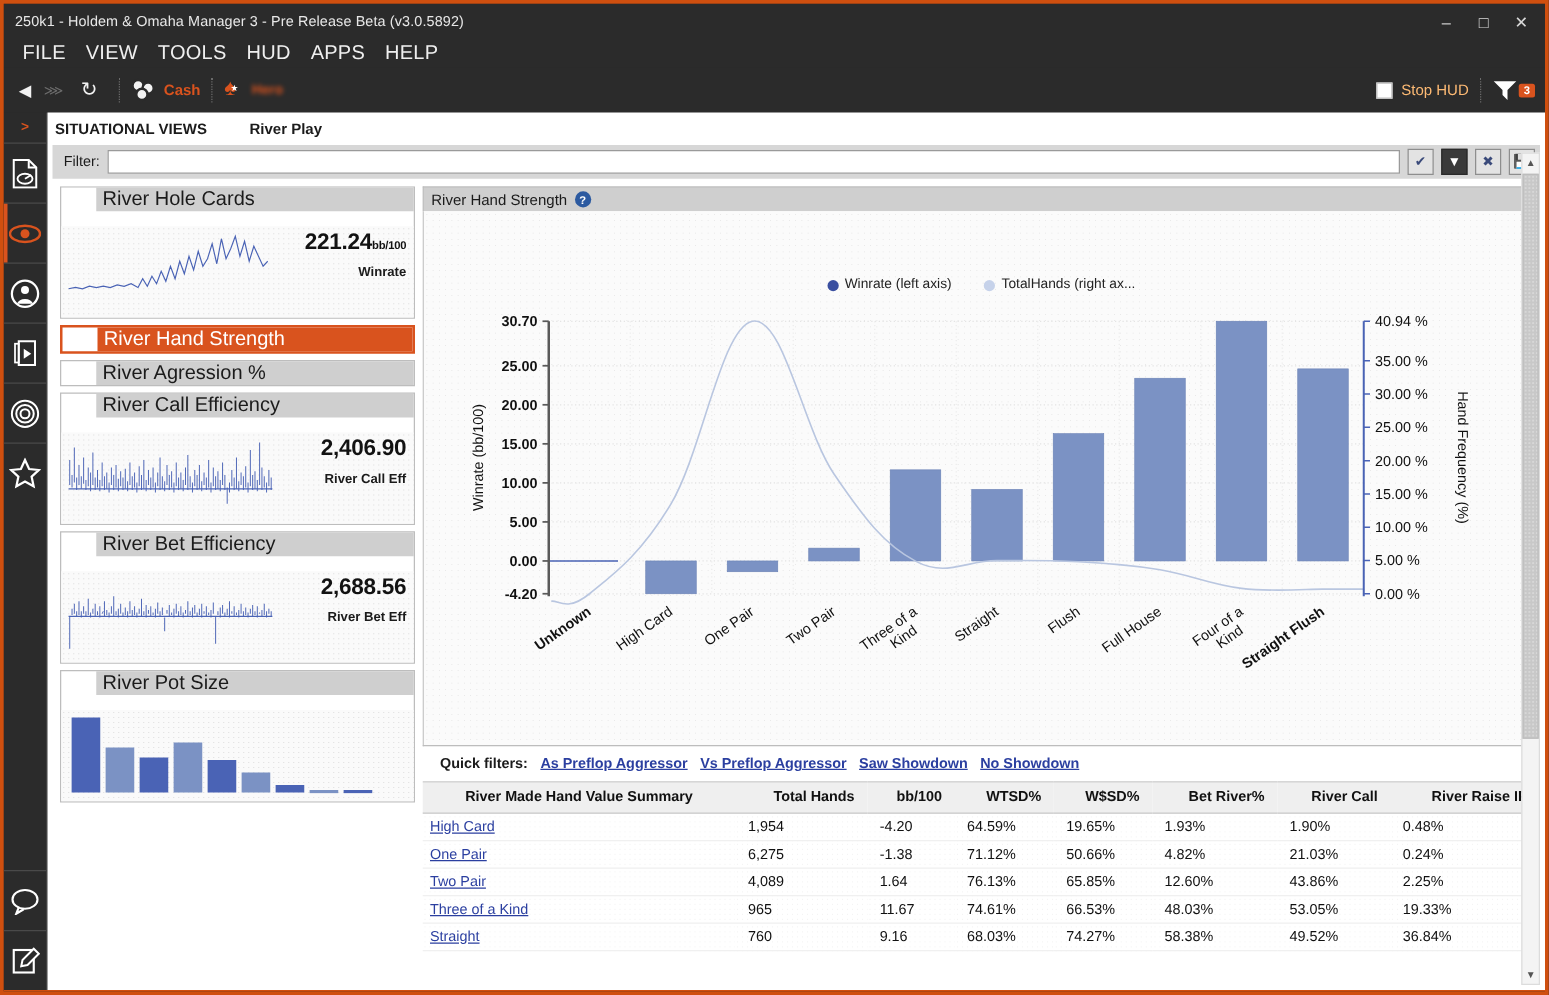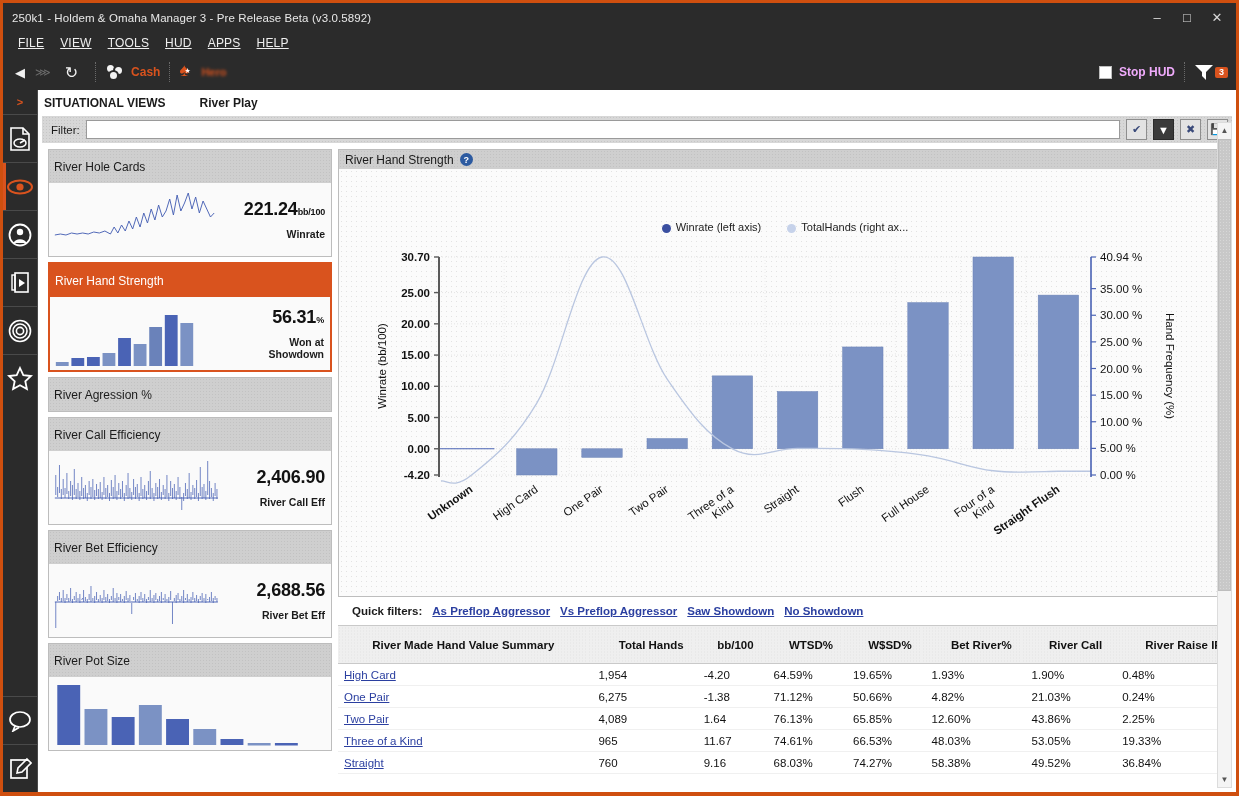--- a/index.html
+++ b/index.html
@@ -35,21 +35,21 @@
     color: #d8d8d8; font-size: 13px; line-height: 1;
   }
 
   
   .menubar {
     height: 22px; display: flex; align-items: center;
     padding-left: 7px; gap: 0px;
     background: #2b2b2b;
   }
   .menuitem {
-    color: #efefef; font-size: 12px; padding: 2px 8px; letter-spacing: .2px; text-decoration: underline;
+    color: #efefef; font-size: 16px; padding: 2px 8px; letter-spacing: .2px;
   }
 
   
   .toolbar {
     height: 36px; background: #2b2b2b;
     display: flex; align-items: center;
     padding: 0 6px 0 6px;
     position: relative;
   }
   .tb-back { color: #f2f2f2; font-size: 13px; padding: 0 6px; }
@@ -67,21 +67,21 @@
   .spade { display:inline-block; width:16px; height:16px; position:relative; }
   .spade:before{
     content:"\2660"; color:#d9531e; font-size:18px; line-height:14px; position:absolute; left:0; top:-1px;
   }
   .spade em {
     position:absolute; left:5px; top:3px; color:#fff; font-size:7px; font-style:normal; z-index:2;
   }
   .tb-right { position: absolute; right: 8px; top: 0; height: 36px; display: flex; align-items: center; gap: 0; }
   .stophud { display: flex; align-items: center; gap: 7px; }
   .chk { width: 13px; height: 13px; background: #fff; border: 1px solid #bdbdbd; display:block; }
-  .stophud span { color: #f0abfc; font-weight: bold; font-size: 12px; }
+  .stophud span { color: #fdba74; font-weight: normal; font-size: 12px; }
   .funnel { position: relative; width: 34px; height: 20px; }
   .funnel svg { position:absolute; left:0; top:0; }
   .badge {
     position:absolute; right:0; top:5px; background:#d9531e; color:#fff;
     font-size:9px; font-weight:bold; border-radius:2px; padding:1px 4px; line-height:1;
   }
 
   
   .body { display: flex; height: 702px; }
 
@@ -144,33 +144,34 @@
   
   .leftcol {
     width: 300px; flex: 0 0 300px;
     padding: 0 6px 0 10px;
     display: flex; flex-direction: column; gap: 5px;
     overflow: hidden;
   }
   .card { border: 1px solid #bdbdbd; background: #fff; }
   .card.active { border: 2px solid #d9531e; }
   .card-head {
-    height: 33px; background: #cfcfcf;
+    height: 19px; background: #cfcfcf;
     background-image: radial-gradient(#c2c2c2 .5px, transparent .5px);
     background-size: 3px 3px;
     display:flex; align-items:center; padding-left:5px;
-    font-size: 12px; color:#1b1b1b;
+    font-size: 16px; color:#1b1b1b;margin-left:28px;
   }
   .card.active .card-head { background: #d9531e; color: #fff; background-image:none; }
   .card-body {
-    height: 73px; display:flex; align-items:center;
+    height: 73px; display:flex; align-items:flex-start;
     background: #fafafa;
     background-image: radial-gradient(#dcdcdc .5px, transparent .5px);
     background-size: 4px 4px;
     padding: 2px 6px 2px 4px;
+    margin-top: 12px;
   }
   .spark { flex: 1 1 auto; height: 66px; }
   .card-stat { text-align: right; padding-left: 6px; min-width: 96px; }
   .card-stat .big { font-size: 18px; font-weight: bold; color:#121212; letter-spacing:-.2px; }
   .card-stat .big sub { font-size: 9px; font-weight: bold; vertical-align: baseline; }
   .card-stat .sub { font-size: 10.5px; font-weight: bold; color:#1b1b1b; margin-top: 8px; }
 
   
   .mainpane {
     flex: 1 1 auto; margin-right: 4px;
@@ -214,21 +215,21 @@
 
   table.grid {
     width: 100%; border-collapse: collapse; font-size: 11.5px;
     background: #fff;
   }
   table.grid thead th {
     background: #efefef;
     background-image: radial-gradient(#e3e3e3 .5px, transparent .5px);
     background-size: 3px 3px;
     border-top: 1px solid #c9c9c9; border-bottom: 1px solid #c9c9c9;
-    height: 38px; font-weight: bold; color:#111; padding: 0 10px;
+    height: 25px; font-weight: bold; color:#111; padding: 0 10px;
     text-align: right; white-space: nowrap;
   }
   table.grid thead th.first { text-align: center; }
   table.grid tbody td {
     height: 22px; padding: 0 10px; color:#111;
     border-bottom: 1px solid #f0f0f0;
     background-image: radial-gradient(#f2f2f2 .5px, transparent .5px);
     background-size: 4px 4px;
   }
   table.grid tbody td.first { text-align: left; padding-left: 6px; }
@@ -411,37 +412,20 @@
               </svg>
               <div class="card-stat">
                 <div class="big"><span>221.24</span><sub>bb/100</sub></div>
                 <div class="sub">Winrate</div>
               </div>
             </div>
           </div>
 
           <div class="card active">
             <div class="card-head">River Hand Strength</div>
-            <div class="card-body">
-              <svg class="spark" viewBox="0 0 190 66" preserveAspectRatio="none">
-                <rect x="2" y="61" width="14" height="4" fill="#7b92c4"></rect>
-                <rect x="19" y="57" width="14" height="8" fill="#4a63b5"></rect>
-                <rect x="36" y="56" width="14" height="9" fill="#4a63b5"></rect>
-                <rect x="53" y="52" width="14" height="13" fill="#7b92c4"></rect>
-                <rect x="70" y="37" width="14" height="28" fill="#4a63b5"></rect>
-                <rect x="87" y="43" width="14" height="22" fill="#7b92c4"></rect>
-                <rect x="104" y="26" width="14" height="39" fill="#6a82ba"></rect>
-                <rect x="121" y="14" width="14" height="51" fill="#4a63b5"></rect>
-                <rect x="138" y="22" width="14" height="43" fill="#7b92c4"></rect>
-              </svg>
-              <div class="card-stat">
-                <div class="big"><span>56.31</span><sub>%</sub></div>
-                <div class="sub">Won at Showdown</div>
-              </div>
-            </div>
           </div>
 
           <div class="card">
             <div class="card-head">River Agression %</div>
           </div>
 
           <div class="card">
             <div class="card-head">River Call Efficiency</div>
             <div class="card-body">
               <svg class="spark" viewBox="0 0 190 66" preserveAspectRatio="none">

